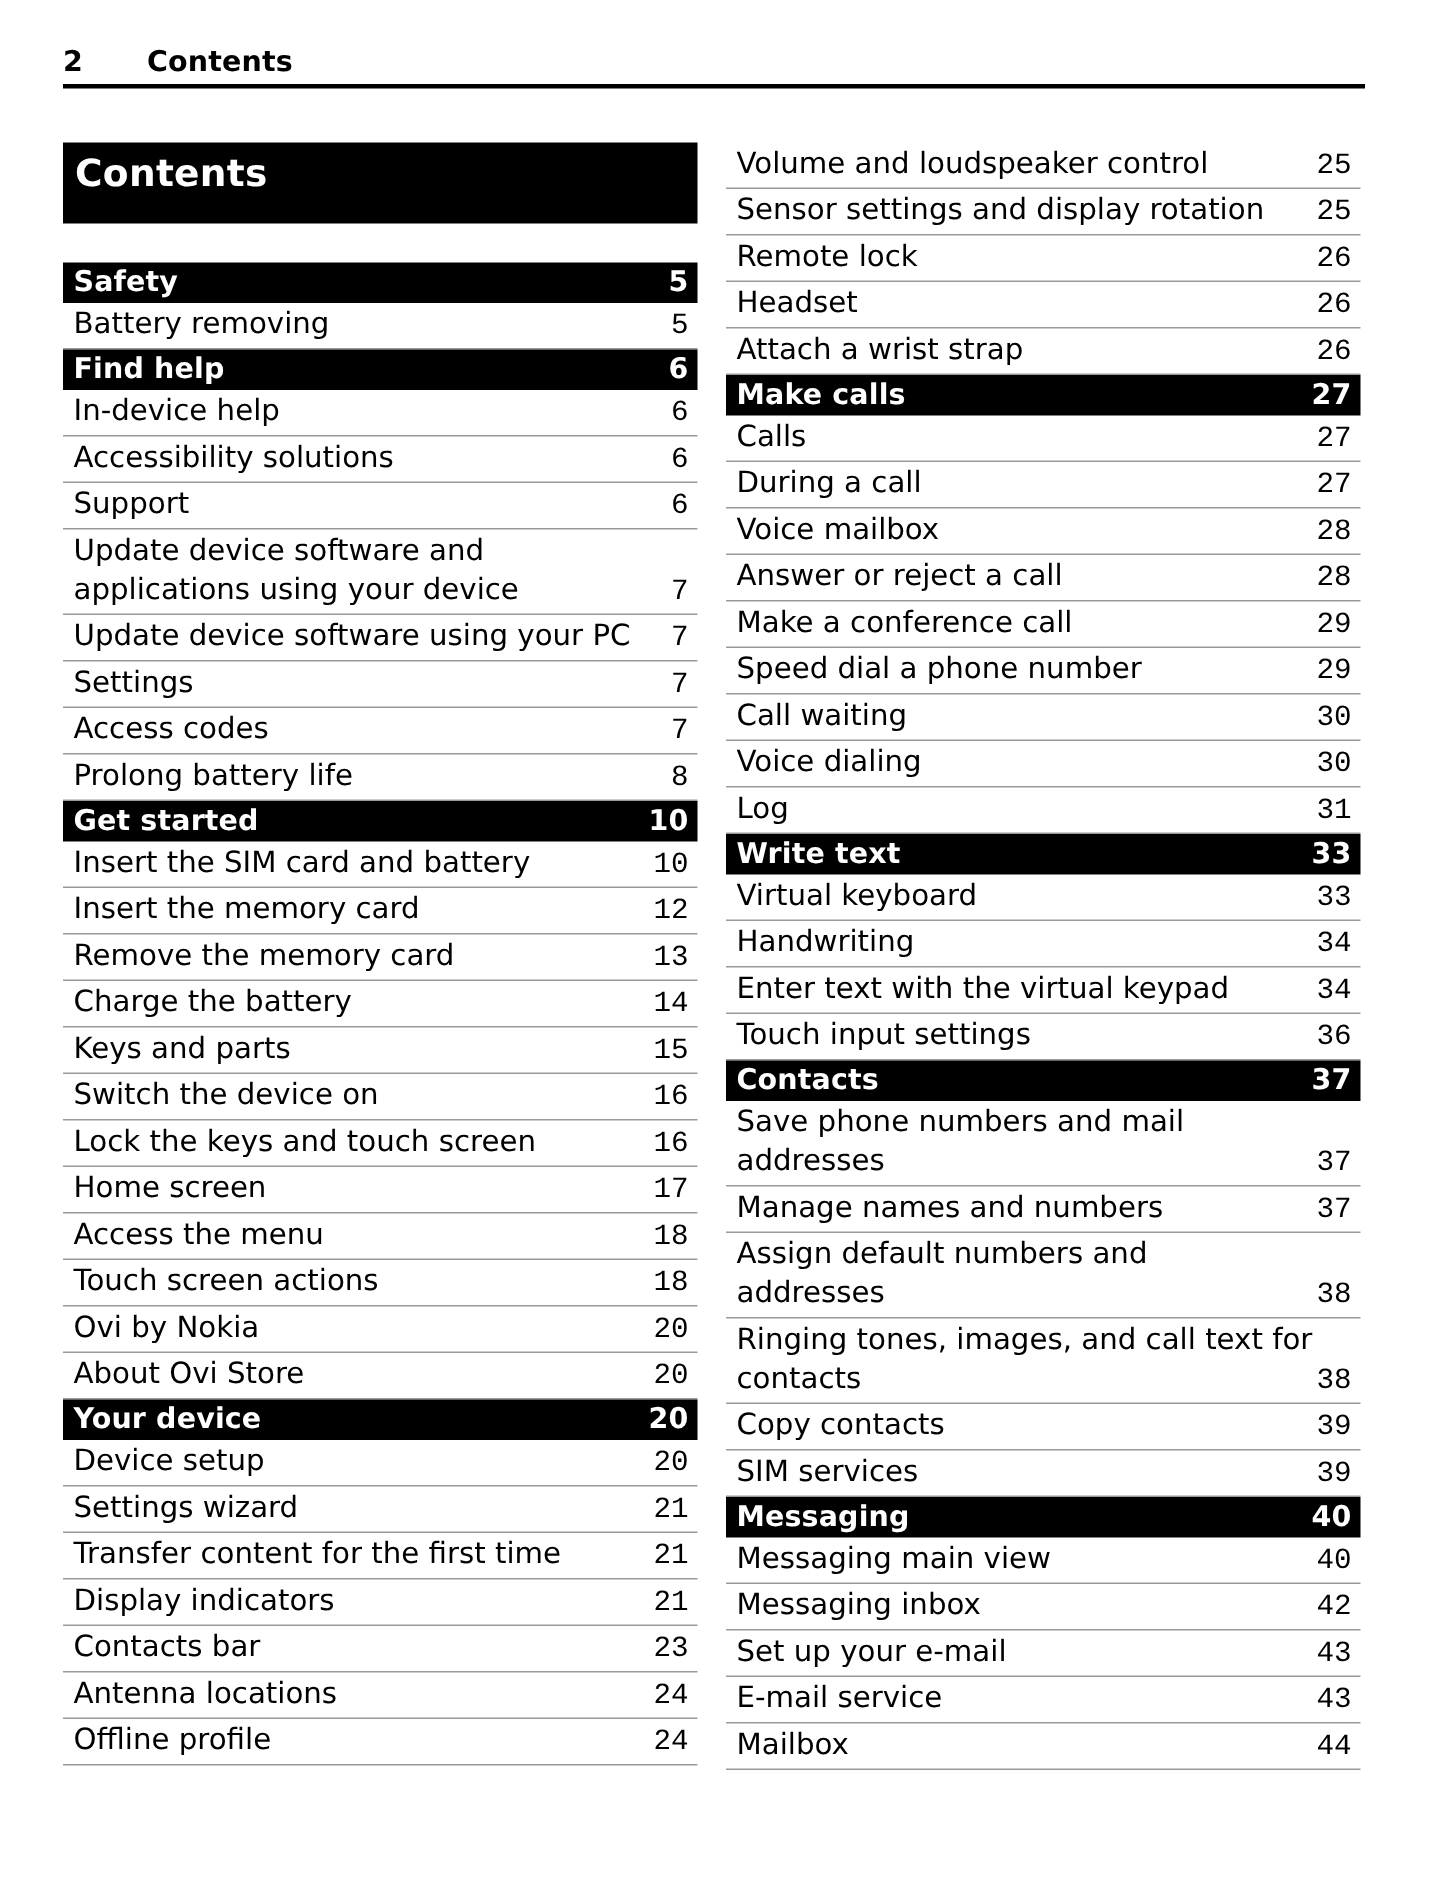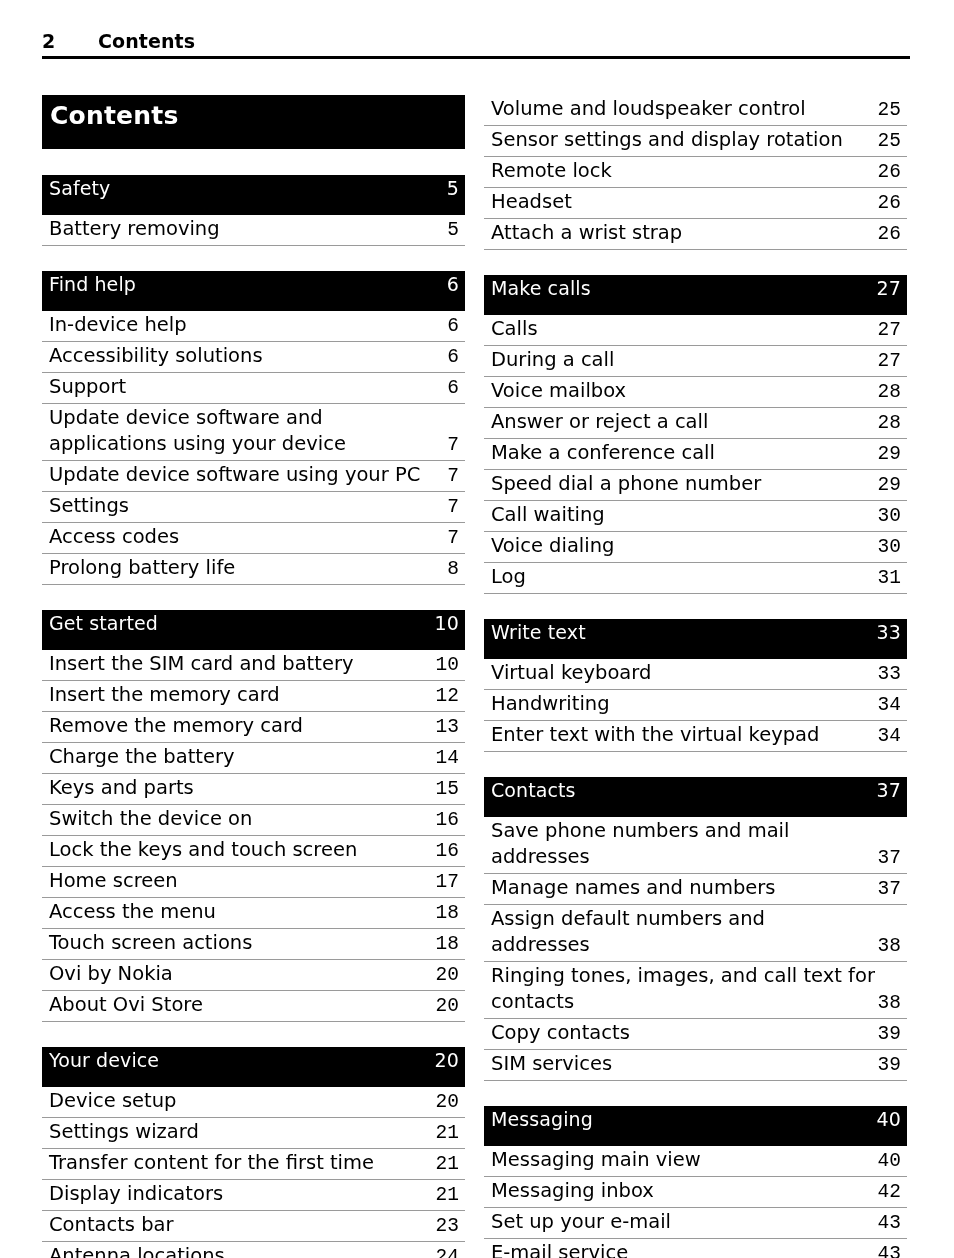--- a/index.html
+++ b/index.html
@@ -69,33 +69,33 @@
     height: 54px;
     box-sizing: border-box;
     padding: 6px 0 0 8px;
     font-weight: bold;
     font-size: 25px;
     letter-spacing: 0.2px;
     margin-bottom: 26px;
   }
 
   
-  .toc-section { margin-bottom: 25px; }
+  .toc-section { }
   .toc-section:last-child { margin-bottom: 0; }
 
   
   .chapter {
     background: #000000;
     color: #ffffff;
     display: flex;
     align-items: baseline;
-    font-weight: normal;
+    font-weight: bold;
     font-size: 19px;
     line-height: 26px;
-    height: 40px;
+    height: 27px;
     box-sizing: border-box;
     padding: 0 6px 0 7px;
     letter-spacing: 0.1px;
   }
   .chapter .label { flex: 1 1 auto; white-space: nowrap; }
   .chapter .page  { flex: 0 0 auto; text-align: right; }
 
   
   .entry {
     border-bottom: 1px solid #9a9a9a;
@@ -442,20 +442,26 @@
             <span class="label">Handwriting</span>
             <span class="page">34</span>
           </div>
         </div>
         <div class="entry">
           <div class="line">
             <span class="label">Enter text with the virtual keypad</span>
             <span class="page">34</span>
           </div>
         </div>
+        <div class="entry">
+          <div class="line">
+            <span class="label">Touch input settings</span>
+            <span class="page">36</span>
+          </div>
+        </div>
       </div>
       <div class="toc-section">
         <div class="chapter">
           <span class="label">Contacts</span>
           <span class="page">37</span>
         </div>
         <div class="entry">
           <div class="line">
             <span class="cont">Save phone numbers and mail</span>
           </div>

